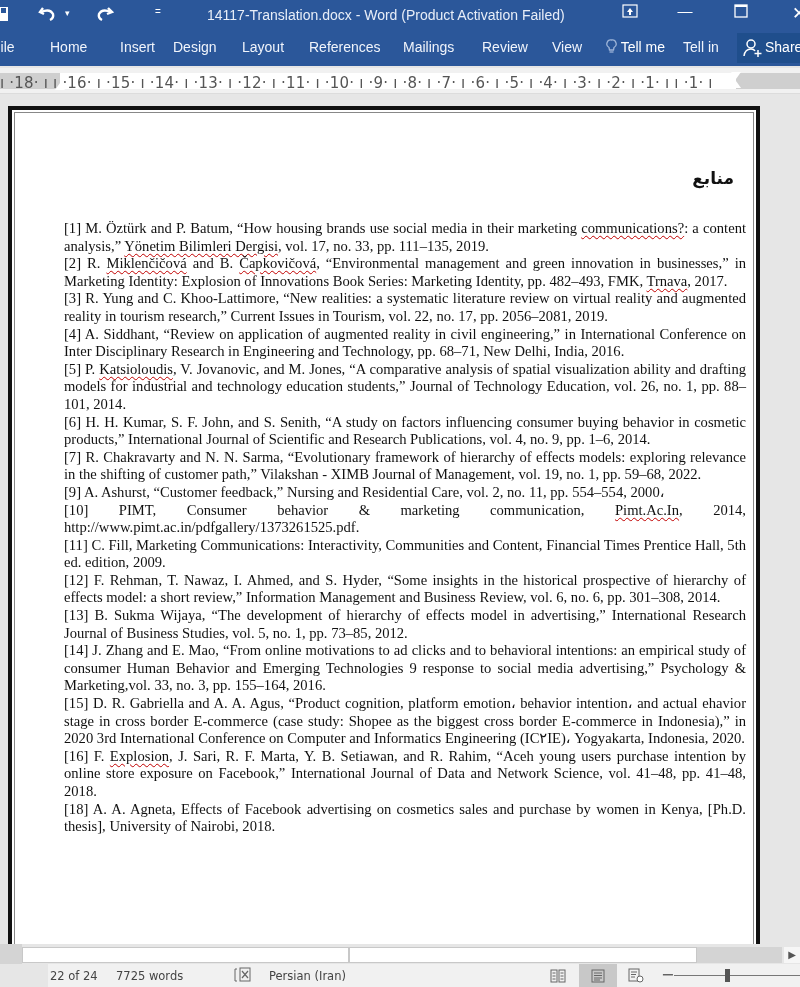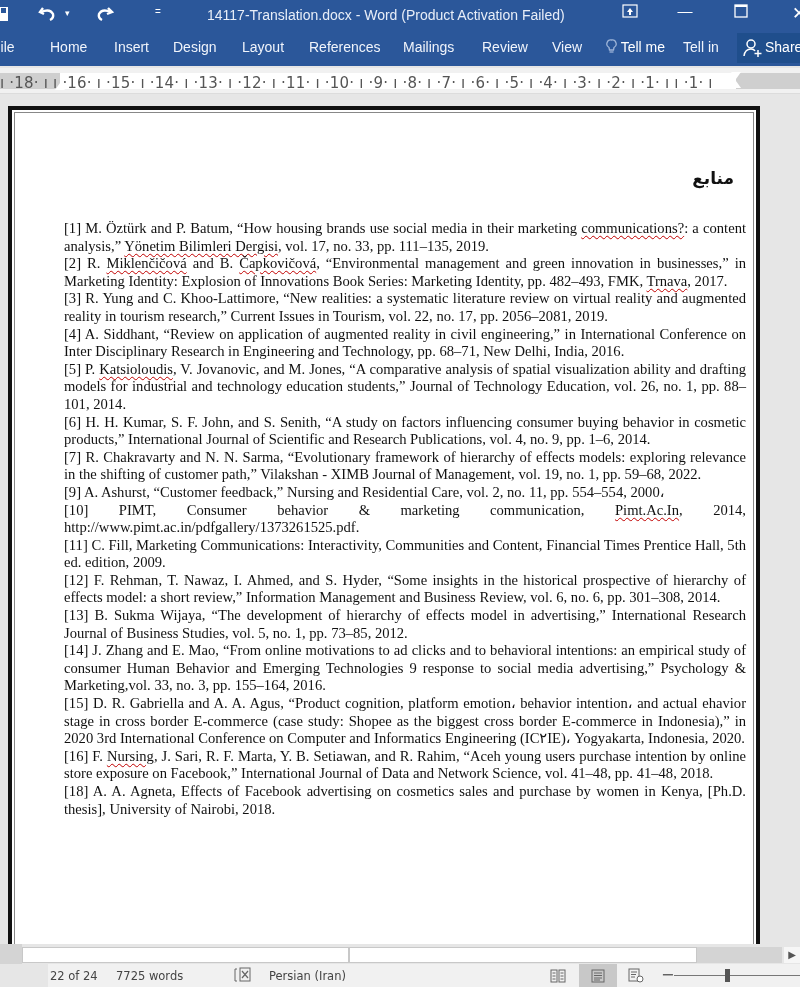--- a/index.html
+++ b/index.html
@@ -91,21 +91,21 @@
         <rect x="1" y="1" width="12" height="12" fill="none" stroke="#fff" stroke-width="1.3"></rect>
         <rect x="1" y="1" width="12" height="2" fill="#fff"></rect>
       </svg>
   </span>
   <span class="winbtn" style="left:784px;top:3px;font-size:17px;">✕</span>
 </div>
 
 <div class="ribbon">
   <span class="tab" style="left:-8px;">File</span>
   <span class="tab" style="left:50px;">Home</span>
-  <span class="tab" style="left:114px;">Insert</span>
+  <span class="tab" style="left:120px;">Insert</span>
   <span class="tab" style="left:173px;">Design</span>
   <span class="tab" style="left:242px;">Layout</span>
   <span class="tab" style="left:309px;">References</span>
   <span class="tab" style="left:403px;">Mailings</span>
   <span class="tab" style="left:482px;">Review</span>
   <span class="tab" style="left:552px;">View</span>
   <span class="tab tell" style="left:606px;">
     <svg width="11" height="15" viewBox="0 0 11 15" style="vertical-align:-2px;">
         <path d="M5.5 1 A4 4 0 0 1 8 8.5 L7.5 11 H3.5 L3 8.5 A4 4 0 0 1 5.5 1 Z" fill="none" stroke="#9db4d8" stroke-width="1.3"></path>
         <line x1="3.5" y1="13" x2="7.5" y2="13" stroke="#9db4d8" stroke-width="1.3"></line>
@@ -146,21 +146,21 @@
         <div class="ref"><span>[5] </span><span>P. </span><span class="sq">Katsioloudis</span><span>, V. Jovanovic, and M. Jones, “A comparative analysis of spatial visualization ability and drafting models for industrial and technology education students,” Journal of Technology Education, vol. 26, no. 1, pp. 88–101, 2014.</span></div>
         <div class="ref"><span>[6] </span><span>H. H. Kumar, S. F. John, and S. Senith, “A study on factors influencing consumer buying behavior in cosmetic products,” International Journal of Scientific and Research Publications, vol. 4, no. 9, pp. 1–6, 2014.</span></div>
         <div class="ref"><span>[7] </span><span>R. Chakravarty and N. N. Sarma, “Evolutionary framework of hierarchy of effects models: exploring relevance in the shifting of customer path,” Vilakshan - XIMB Journal of Management, vol. 19, no. 1, pp. 59–68, 2022.</span></div>
         <div class="ref"><span>[9] </span><span>A. Ashurst, “Customer feedback,” Nursing and Residential Care, vol. 2, no. 11, pp. 554–554, 2000،</span></div>
         <div class="ref"><span>[10] </span><span>PIMT, Consumer behavior &amp; marketing communication, </span><span class="sq">Pimt.Ac.In</span><span>, 2014, http://www.pimt.ac.in/pdfgallery/1373261525.pdf.</span></div>
         <div class="ref"><span>[11] </span><span>C. Fill, Marketing Communications: Interactivity, Communities and Content, Financial Times Prentice Hall, 5th ed. edition, 2009.</span></div>
         <div class="ref"><span>[12] </span><span>F. Rehman, T. Nawaz, I. Ahmed, and S. Hyder, “Some insights in the historical prospective of hierarchy of effects model: a short review,” Information Management and Business Review, vol. 6, no. 6, pp. 301–308, 2014.</span></div>
         <div class="ref"><span>[13] </span><span>B. Sukma Wijaya, “The development of hierarchy of effects model in advertising,” International Research Journal of Business Studies, vol. 5, no. 1, pp. 73–85, 2012.</span></div>
         <div class="ref"><span>[14] </span><span>J. Zhang and E. Mao, “From online motivations to ad clicks and to behavioral intentions: an empirical study of consumer Human Behavior and Emerging Technologies 9 response to social media advertising,” Psychology &amp; Marketing,vol. 33, no. 3, pp. 155–164, 2016.</span></div>
         <div class="ref"><span>[15] </span><span>D. R. Gabriella and A. A. Agus, “Product cognition, platform emotion، behavior intention، and actual ehavior stage in cross border E-commerce (case study: Shopee as the biggest cross border E-commerce in Indonesia),” in 2020 3rd International Conference on Computer and Informatics Engineering (IC۲IE)، Yogyakarta, Indonesia, 2020.</span></div>
-        <div class="ref"><span>[16] </span><span>F. </span><span class="sq">Nursing</span><span>, J. Sari, R. F. Marta, Y. B. Setiawan, and R. Rahim, “Aceh young users purchase intention by online store exposure on Facebook,” International Journal of Data and Network Science, vol. 41–48, pp. 41–48, 2018.</span></div>
+        <div class="ref"><span>[16] </span><span>F. </span><span class="sq">Explosion</span><span>, J. Sari, R. F. Marta, Y. B. Setiawan, and R. Rahim, “Aceh young users purchase intention by online store exposure on Facebook,” International Journal of Data and Network Science, vol. 41–48, pp. 41–48, 2018.</span></div>
         <div class="ref"><span>[18] </span><span>A. A. Agneta, Effects of Facebook advertising on cosmetics sales and purchase by women in Kenya, [Ph.D. thesis], University of Nairobi, 2018.</span></div>
       </div>
   </div>
 </div>
 
 <div class="hscroll">
   <div class="left-gap"></div>
   <div class="track"></div>
   <div class="thumb"></div>
   <div class="gray"></div>

